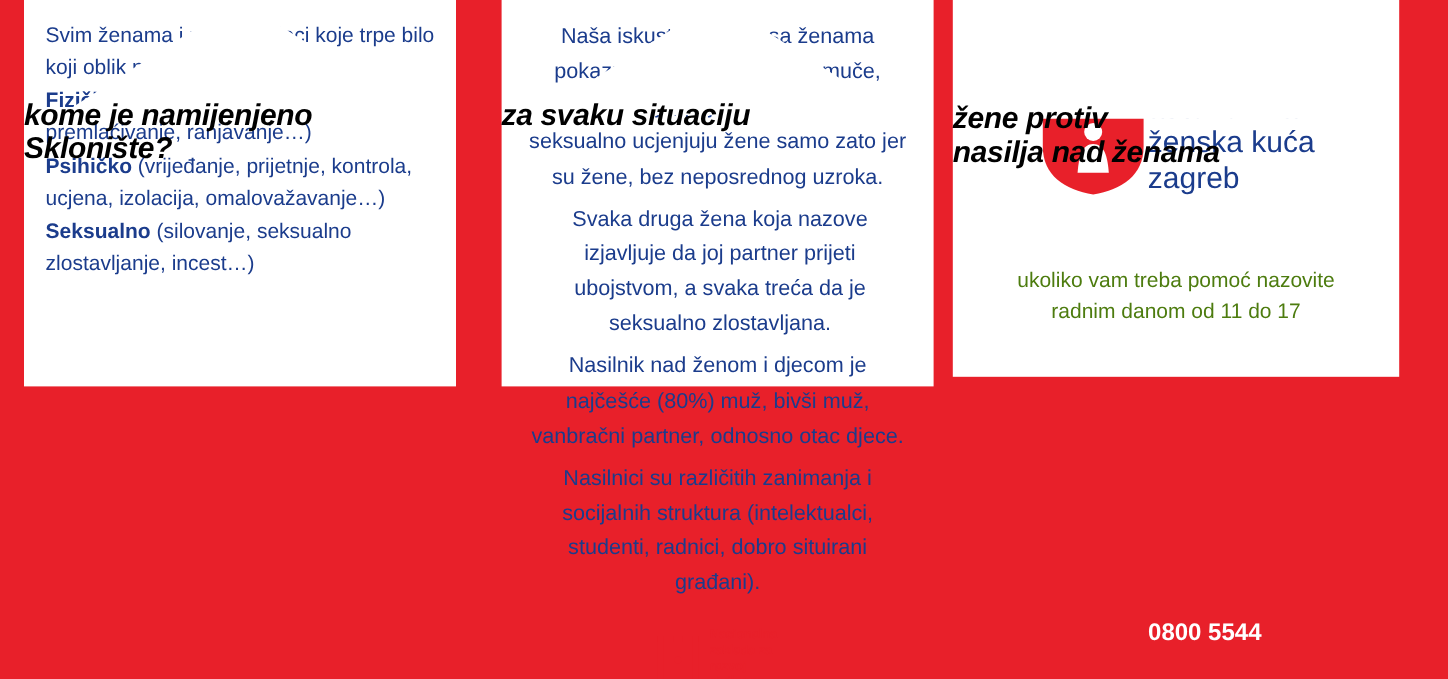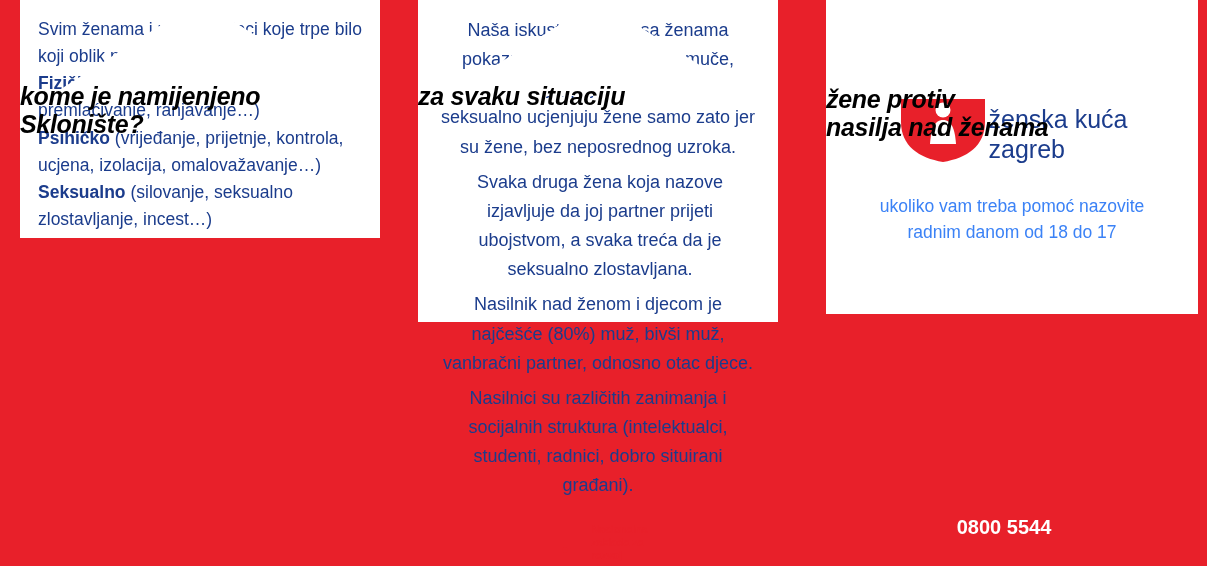--- a/index.html
+++ b/index.html
@@ -62,21 +62,21 @@
     border-width: 0 150px 96px 150px;
   }
   #panel1 .roof-head {
     top: 82px;
     font-size: 25px;
   }
   #panel1 .body-box {
     margin-top: 0;
     padding: 16px 18px 14px 18px;
     width: 360px;
-    height: 238px;
+    height: 322px;
   }
   .p1-text {
     color: #1b3c8c;
     font-size: 17.5px;
     line-height: 1.55;
   }
   .p1-text b { font-weight: bold; }
 
   
   #panel2 { left: 418px; width: 360px; }
@@ -133,21 +133,21 @@
   }
   .nz-words {
     text-align: left;
     color: #e8202a;
     font-size: 10.5px;
     font-weight: bold;
     line-height: 1.26;
   }
 
   
-  #panel3 { left: 826px; width: 372px; }
+  #panel3 { left: 794px; width: 372px; }
   #panel3 .roof-tri {
     border-width: 0 156px 99px 156px;
   }
   #panel3 .roof-head {
     top: 85px;
     font-size: 25px;
   }
   #panel3 .body-box {
     padding: 22px 18px 16px 18px;
     width: 372px;
@@ -160,22 +160,22 @@
     justify-content: center;
     margin-top: 30px;
   }
   .awk-words {
     text-align: left;
     color: #1b3c8c;
     font-size: 25px;
     line-height: 1.18;
   }
   .p3-note {
-    margin-top: 29px;
-    color: #3b82f6;
+    margin-top: 56px;
+    color: #4d7c0f;
     font-size: 17.5px;
     line-height: 1.5;
   }
   .phone {
     position: absolute;
     left: 818px;
     top: 516px;
     width: 372px;
     text-align: center;
     color: #ffffff;
@@ -263,20 +263,20 @@
           <path d="M46 68 C37 68 34 78 33 92 L59 92 C58 78 55 68 46 68 Z" fill="#ffffff"></path>
         </svg>
         <div class="awk-words">
           <div>autonomna</div>
           <div>ženska kuća</div>
           <div>zagreb</div>
         </div>
       </div>
       <div class="p3-note">
         <div>ukoliko vam treba pomoć nazovite</div>
-        <div>radnim danom od 18 do 17</div>
+        <div>radnim danom od 11 do 17</div>
       </div>
     </div>
   </div>
 
   <div class="phone">0800 5544</div>
 
 </div>
 
 </body></html>

